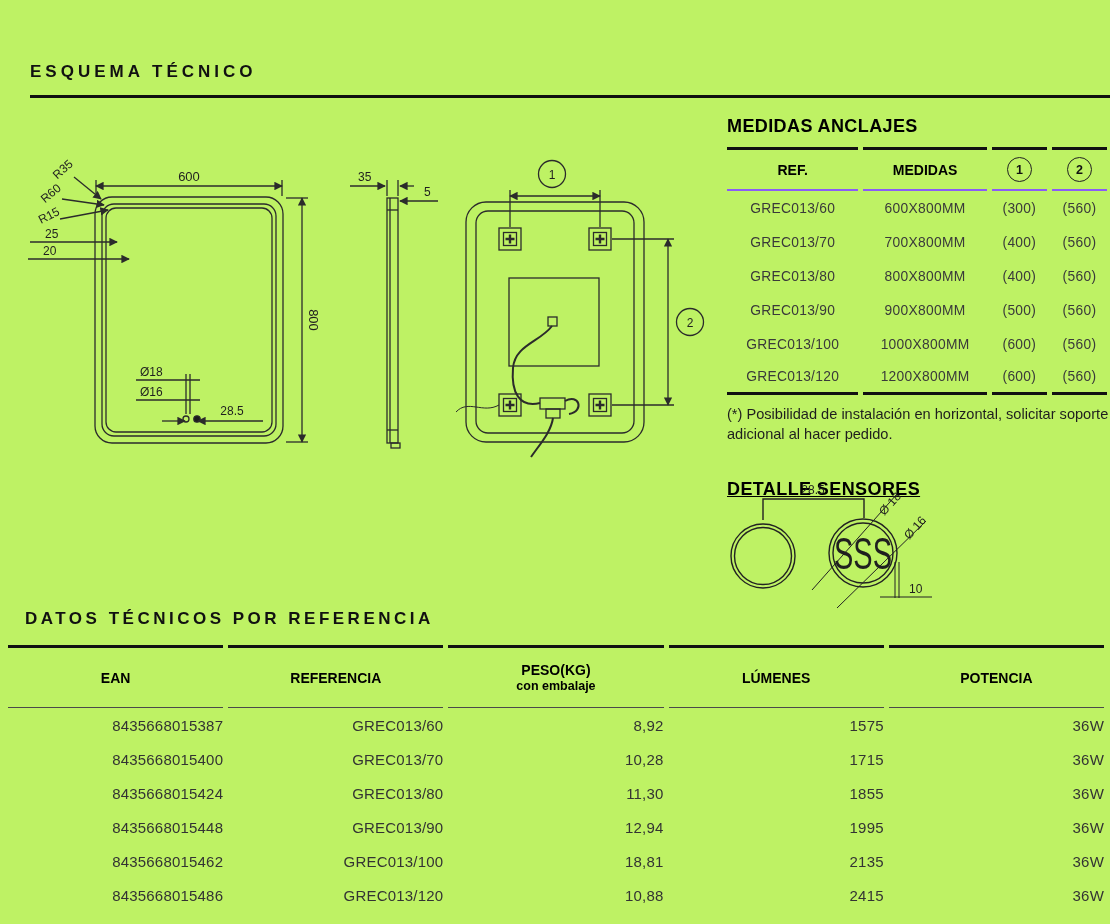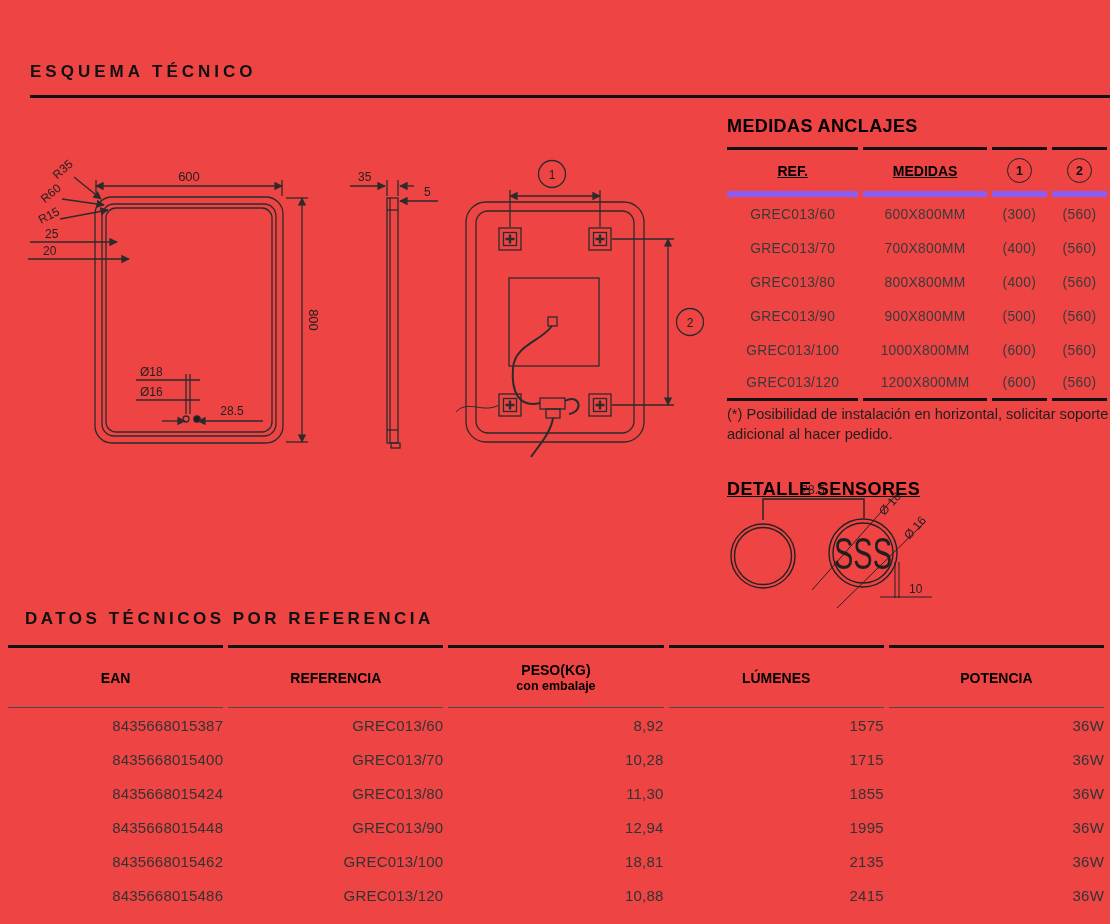--- a/index.html
+++ b/index.html
@@ -1,35 +1,35 @@
 <!DOCTYPE html>
 <html><head>
 <meta charset="utf-8">
 <style>
   * { margin:0; padding:0; box-sizing:border-box; }
   html,body { background:#ffffff; }
   .sheet {
-    position:relative; width:1110px; height:924px; background:#ef4444;
+    position:relative; width:1110px; height:924px; background:#bef264;
     font-family:"Liberation Sans", sans-serif; color:#1d1d1d; overflow:hidden;
   }
   .main-title {
     position:absolute; left:30px; top:62px;
     font-size:17px; font-weight:bold; letter-spacing:4px; color:#111;
   }
   .main-rule { position:absolute; left:30px; top:95px; width:1080px; height:3px; background:#101010; }
 
   
   .panel-title { font-size:18px; font-weight:bold; letter-spacing:.4px; color:#000; }
   .anchors-wrap { position:absolute; left:727px; top:116px; width:380px; }
   .anchors-wrap .panel-title { margin-bottom:0; }
   table.anchors { border-collapse:separate; border-spacing:5px 0; width:390px; margin:10px 0 0 -5px; }
   table.anchors th, table.anchors td { text-align:center; vertical-align:middle; }
   table.anchors th {
-    border-top:3px solid #111; border-bottom:6px solid #8b5cf6;
-    height:50px; font-size:14px; font-weight:bold; color:#000;text-decoration:underline;
+    border-top:3px solid #111; border-bottom:2px solid #8b5cf6;
+    height:44px; font-size:14px; font-weight:bold; color:#000;
   }
   table.anchors td { height:34px; font-size:13.8px; color:#3a3a3a; letter-spacing:.3px; }
   table.anchors tr.last td { border-bottom:3px solid #111; }
   .circle-num {
     display:inline-flex; width:25px; height:25px; border:1.6px solid #222; border-radius:50%;
     align-items:center; justify-content:center; font-size:12.5px; font-weight:bold; color:#111;
   }
   .col-ref{width:133px} .col-med{width:125px} .col-c1{width:56px} .col-c2{width:56px}
 
   .note {

